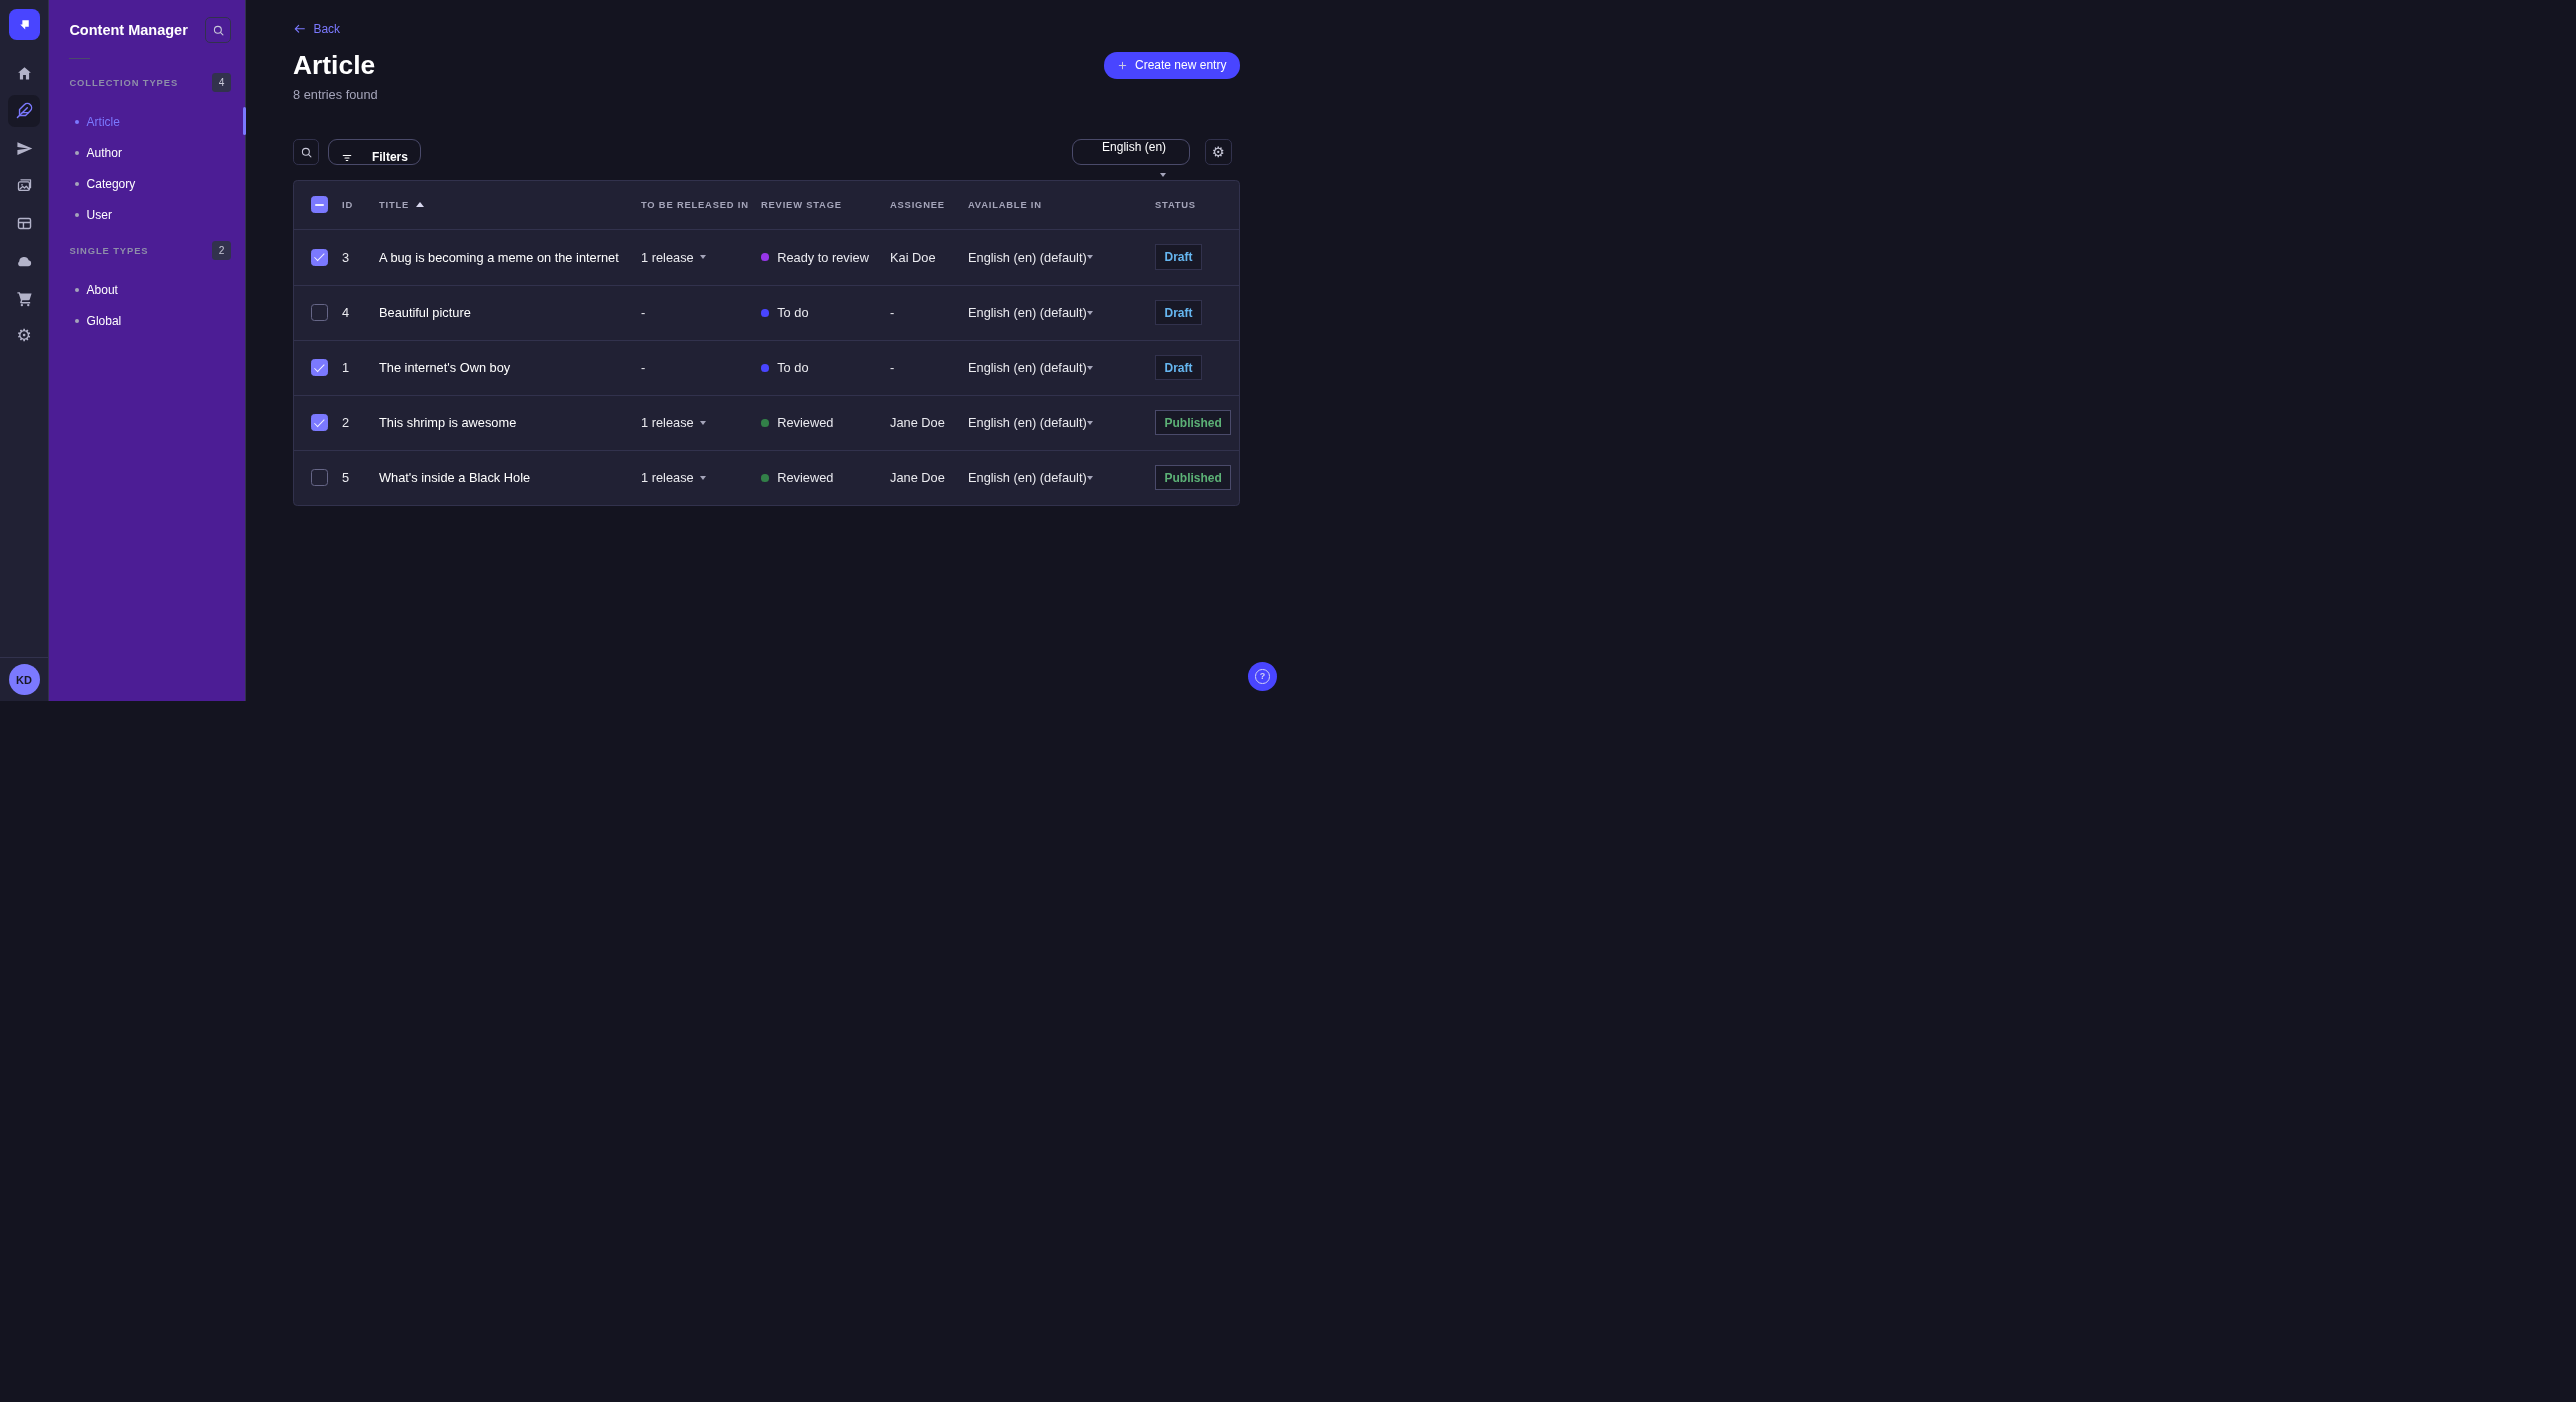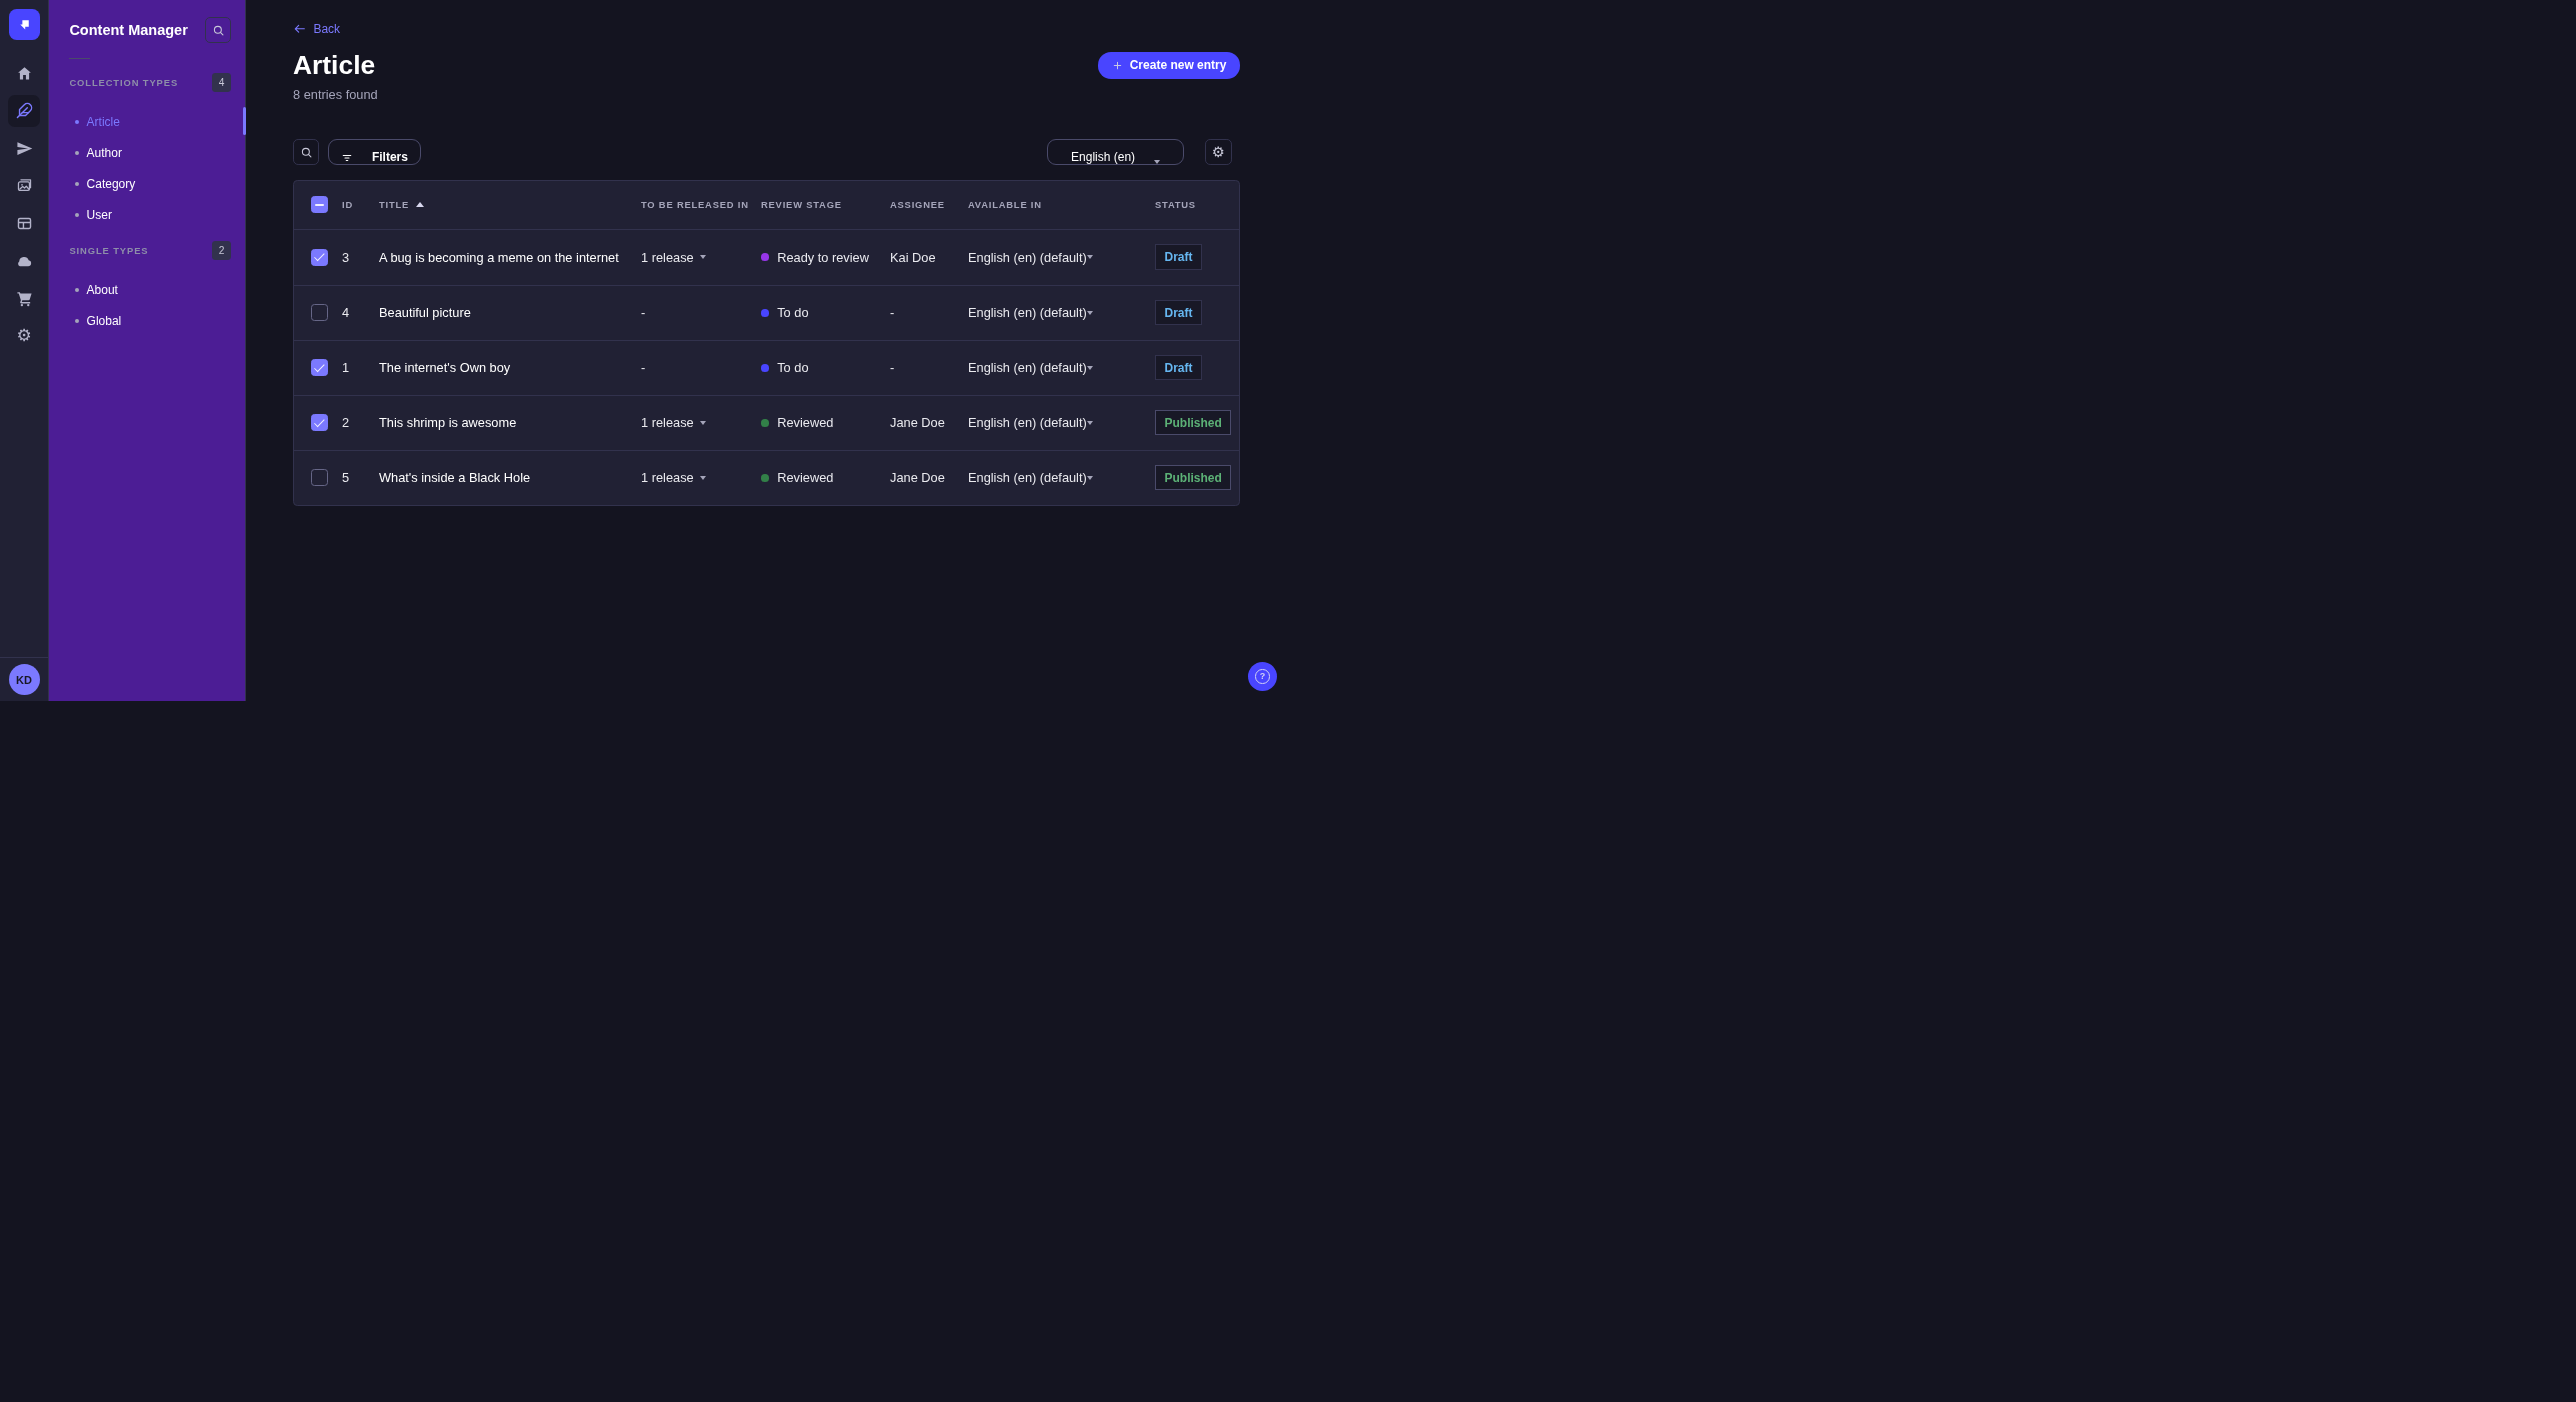--- a/index.html
+++ b/index.html
@@ -86,37 +86,37 @@
   
   .main { margin-left: 245px; padding: 0 48px; position: relative; }
   .back-link {
     margin-top: 22px; display: inline-flex; align-items: center; gap: 6.8px;
     color: #7b79ff; font-size: 12px; text-decoration: none; cursor: pointer;
   }
   .title-row { margin-top: 11px; display: flex; align-items: center; justify-content: space-between; }
   .page-title { font-size: 26.4px; font-weight: 700; color: #ffffff; }
   .btn-primary {
     height: 27px; padding: 0 13.6px; border: none; border-radius: 13px;
-    background: #4945ff; color: #ffffff; font-size: 12px; font-weight: 700;
+    background: #4945ff; color: #ffffff; font-size: 12px; font-weight: 400;
     display: inline-flex; align-items: center; gap: 6.8px; cursor: pointer;
     font-family: inherit;
   }
   .btn-primary .plus { color: #c9c9e2; }
   .subtitle { margin-top: 6px; font-size: 12.8px; color: #a5a5ba; }
 
   .toolbar { margin-top: 37px; display: flex; align-items: center; }
   .toolbar .spacer { flex: 1; }
   .btn-outline {
     height: 26.4px; padding: 0 12px; border-radius: 9px; background: transparent;
     border: 0.9px solid #4a4a6a; color: #ffffff; font-size: 12px; font-weight: 600;
     display: inline-flex; align-items: flex-end; gap: 19px; cursor: pointer;
     font-family: inherit;
   }
   .toolbar .icon-btn-sm { border-color: #32324d; margin-right: 8.5px; }
-  .locale-select { font-weight: 400; padding: 0 23px; min-width: 118px; justify-content: space-between; margin-right: 21px; }
+  .locale-select { font-weight: 400; padding: 0 23px; min-width: 118px; justify-content: space-between; margin-right: 15px; flex-direction: column; }
   .gear-btn { border-color: #4a4a6a; }
 
   .selected-row { margin-top: 13.6px; display: flex; align-items: center; gap: 7.7px; }
   .selected-text { font-size: 12px; color: #a5a5ba; margin-right: 0.9px; }
   .btn-action {
     height: 27px; padding: 0 12px; border-radius: 3.4px; background: rgba(255,255,255,0.015);
     border: 0.9px solid #4a4a6a; color: #ffffff; font-size: 11px; font-weight: 600;
     cursor: pointer; font-family: inherit;
   }
   .btn-action.danger { color: #ee5e52; }

